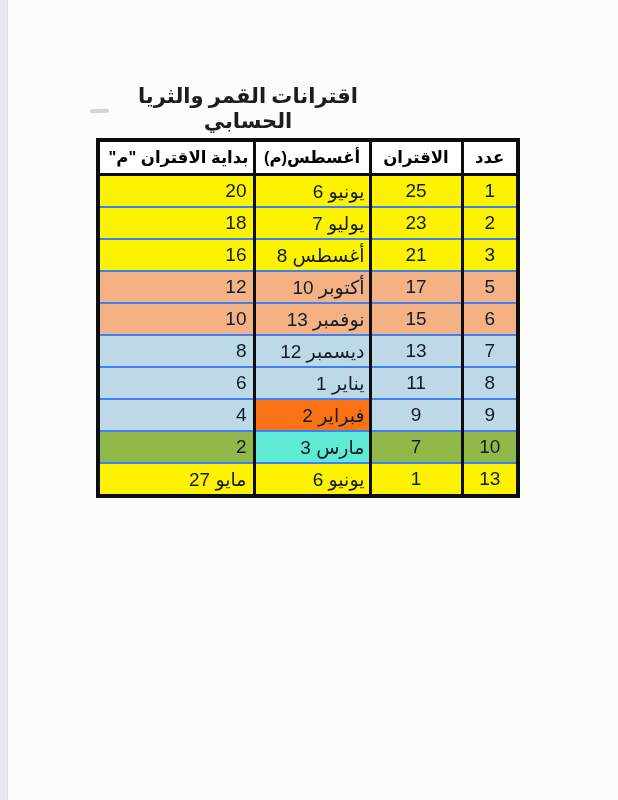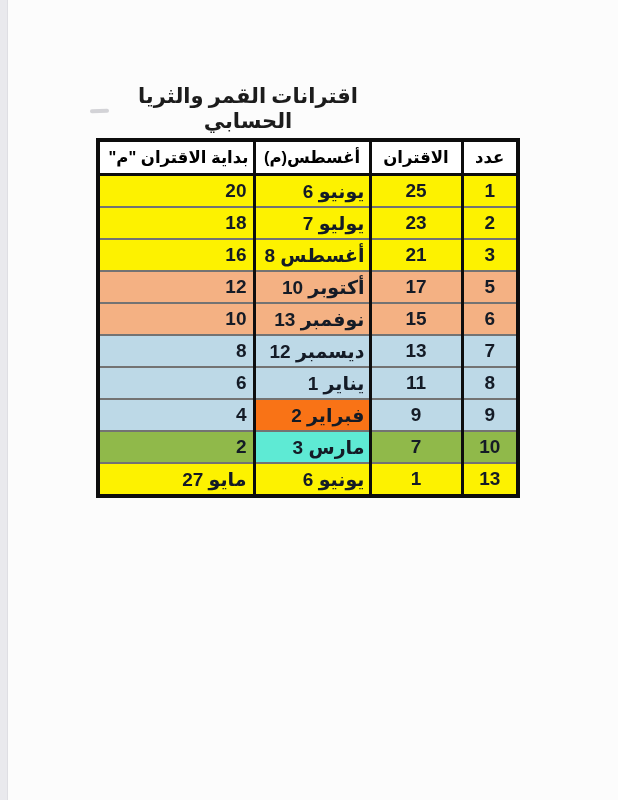--- a/index.html
+++ b/index.html
@@ -40,22 +40,22 @@
   thead th{
     background:#ffffff;color:#000;
     font-weight:bold;font-size:16.5px;
     height:31px;border-bottom:3px solid #0d0d0d;
     direction:rtl;text-align:center;vertical-align:middle;
     padding:0 3px;
   }
   thead th.h-start{text-align:right;padding-right:4px;}
   tbody td{
     height:30px;vertical-align:middle;
-    border-top:2px solid #737373;
-    font-weight:bold;font-size:19px;color:#141b26;
+    border-top:2px solid #3b82f6;
+    font-weight:normal;font-size:19px;color:#141b26;
     padding:0;
   }
   td.col-num,td.col-conj{text-align:center;}
   td.col-month{direction:ltr;text-align:right;padding-right:4px;}
   td.col-start{direction:ltr;text-align:right;padding-right:6px;}
 </style>
 </head>
 <body>
 
 <div class="left-strip"></div>

